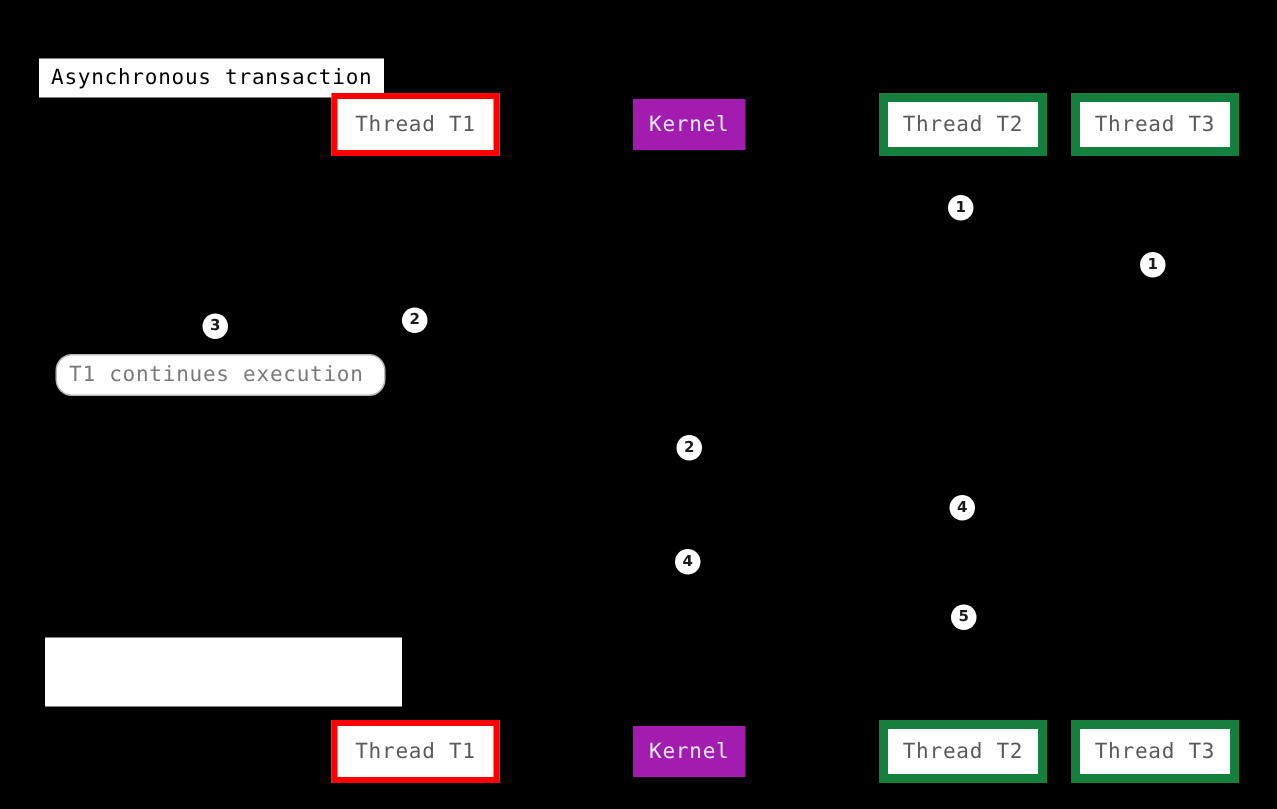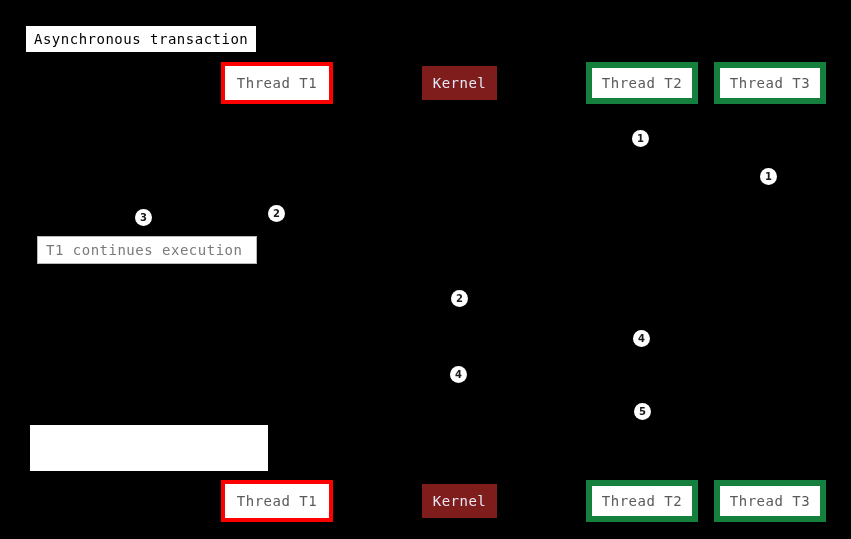--- a/index.html
+++ b/index.html
@@ -45,21 +45,21 @@
     background: #ffffff;
     border: 4px solid #ff0000;
     color: #5a5a5a;
   }
   .participant.blue-outline {
     background: #ffffff;
     border: 6px solid #15803d;
     color: #5a5a5a;
   }
   .participant.blue-fill {
-    background: #7f1d1d;
+    background: #a21caf;
     border: 0;
     color: #e8e8f8;
   }
 
   
   .lifeline {
     position: absolute;
     width: 1px;
     background: #000000;
   }
@@ -105,39 +105,39 @@
 
 <div id="canvas">
 
   <div id="lifelines-layer">
       <div class="lifeline" style="left: 277px; top: 104px; height: 376px;"></div>
       <div class="lifeline" style="left: 459px; top: 100px; height: 384px;"></div>
       <div class="lifeline" style="left: 642px; top: 104px; height: 376px;"></div>
       <div class="lifeline" style="left: 770px; top: 104px; height: 376px;"></div>
     </div>
 
-  <div class="title-box" id="title-box" style="left: 26px; top: 26px; width: 230px; height: 26px;">Asynchronous transaction</div>
+  <div class="title-box" id="title-box" style="left: 26px; top: 39px; width: 230px; height: 26px;">Asynchronous transaction</div>
 
   <div id="participants-top">
       <div class="participant red" style="left: 221px; top: 62px; width: 112px; height: 42px;">
         <span>Thread T1</span>
       </div>
       <div class="participant blue-fill" style="left: 422px; top: 66px; width: 75px; height: 34px;">
         <span>Kernel</span>
       </div>
       <div class="participant blue-outline" style="left: 586px; top: 62px; width: 112px; height: 42px;">
         <span>Thread T2</span>
       </div>
       <div class="participant blue-outline" style="left: 714px; top: 62px; width: 112px; height: 42px;">
         <span>Thread T3</span>
       </div>
     </div>
 
   <div id="notes-layer">
-      <div class="note-box" style="left: 37px; top: 236px; width: 220px; height: 28px;">
+      <div class="note-box" style="left: 37px; top: 236px; width: 220px; height: 28px; border-radius: 11px;">
         <span>T1 continues execution</span>
       </div>
       <div class="note-box empty" style="left: 30px; top: 425px; width: 238px; height: 46px;">
         <span></span>
       </div>
     </div>
 
   <div id="markers-layer">
       <div class="marker" style="left: 632px; top: 130px;">1</div>
       <div class="marker" style="left: 760px; top: 168px;">1</div>

